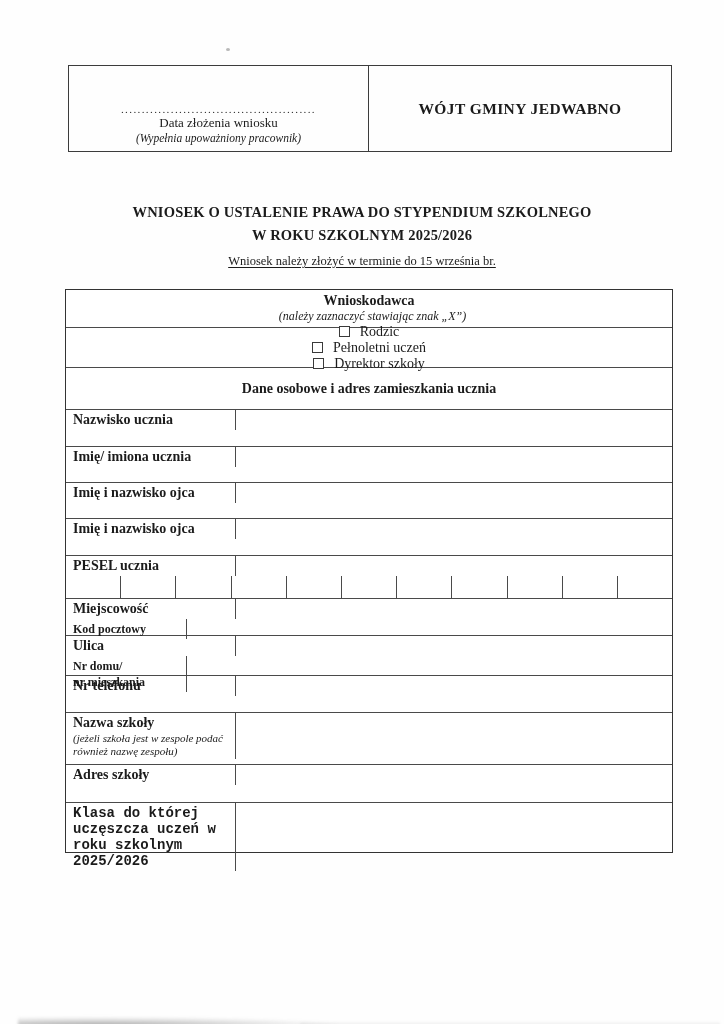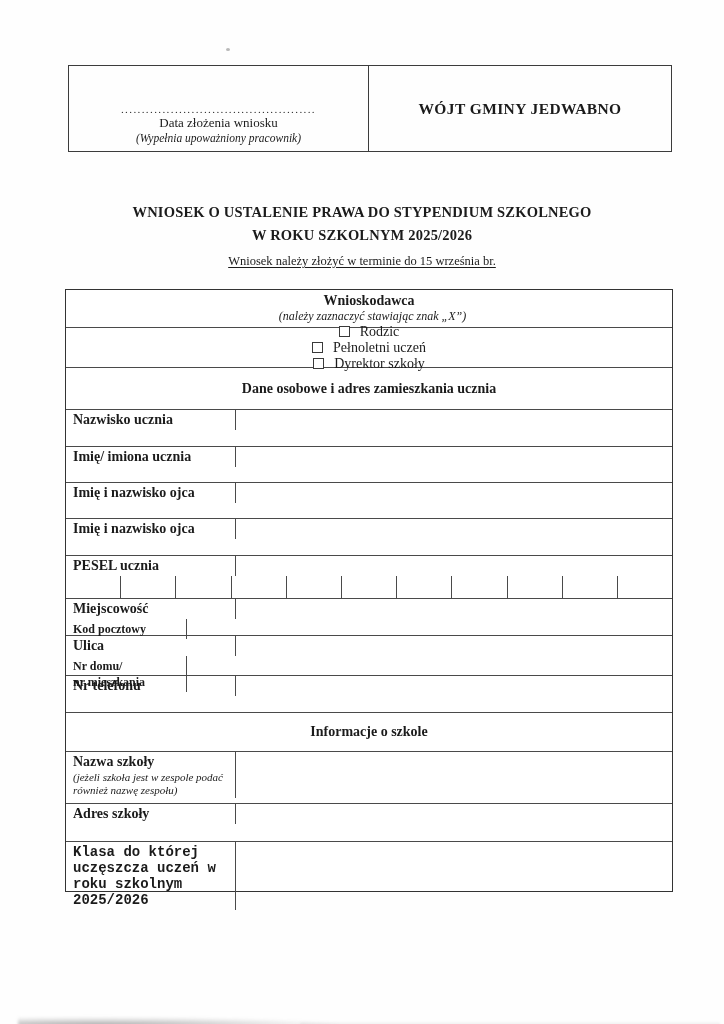--- a/index.html
+++ b/index.html
@@ -209,23 +209,20 @@
       <div class="cell fill"></div>
     </div>
 
     <div class="row r11">
       <div class="cell label">
           <span>Nr telefonu</span>
         </div>
       <div class="cell fill"></div>
     </div>
 
-    <div class="row r12 full">
-      <span class="sec-head">Informacje o szkole</span>
-    </div>
 
     <div class="row r13">
       <div class="cell label">
         <span>Nazwa szkoły</span>
         <span class="lbl-hint">(jeżeli szkoła jest w zespole podać również nazwę zespołu)</span>
       </div>
       <div class="cell fill"></div>
     </div>
 
     <div class="row r14">

